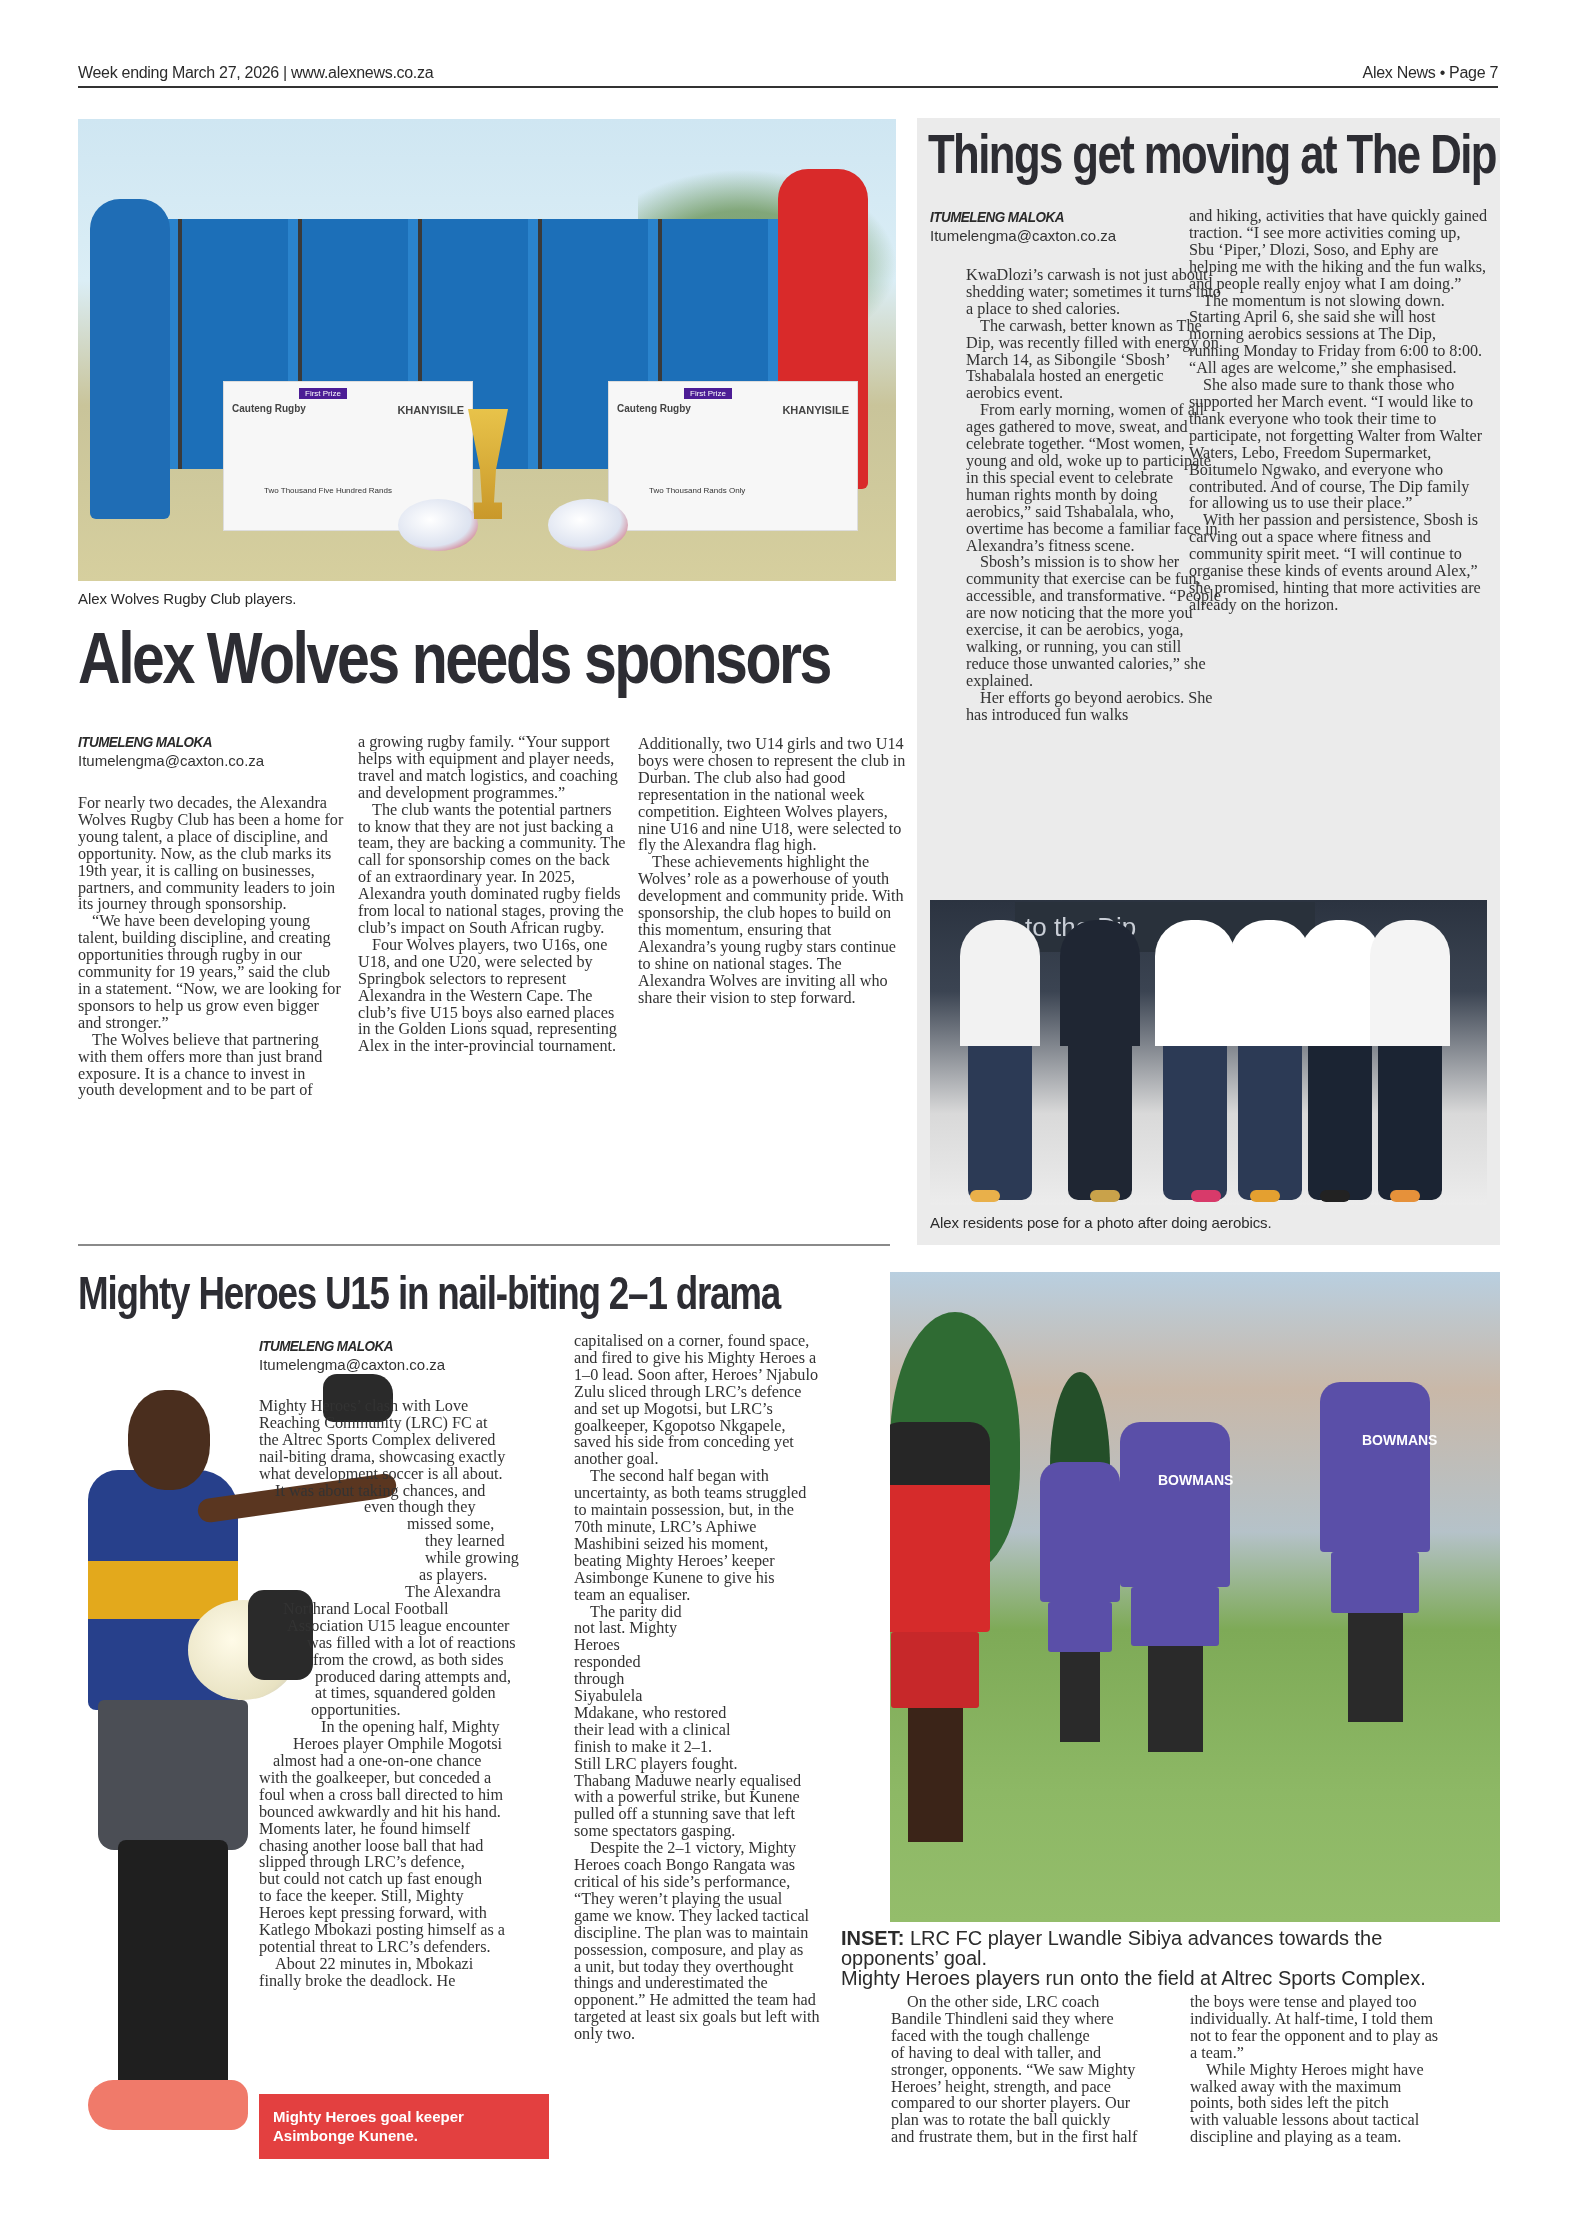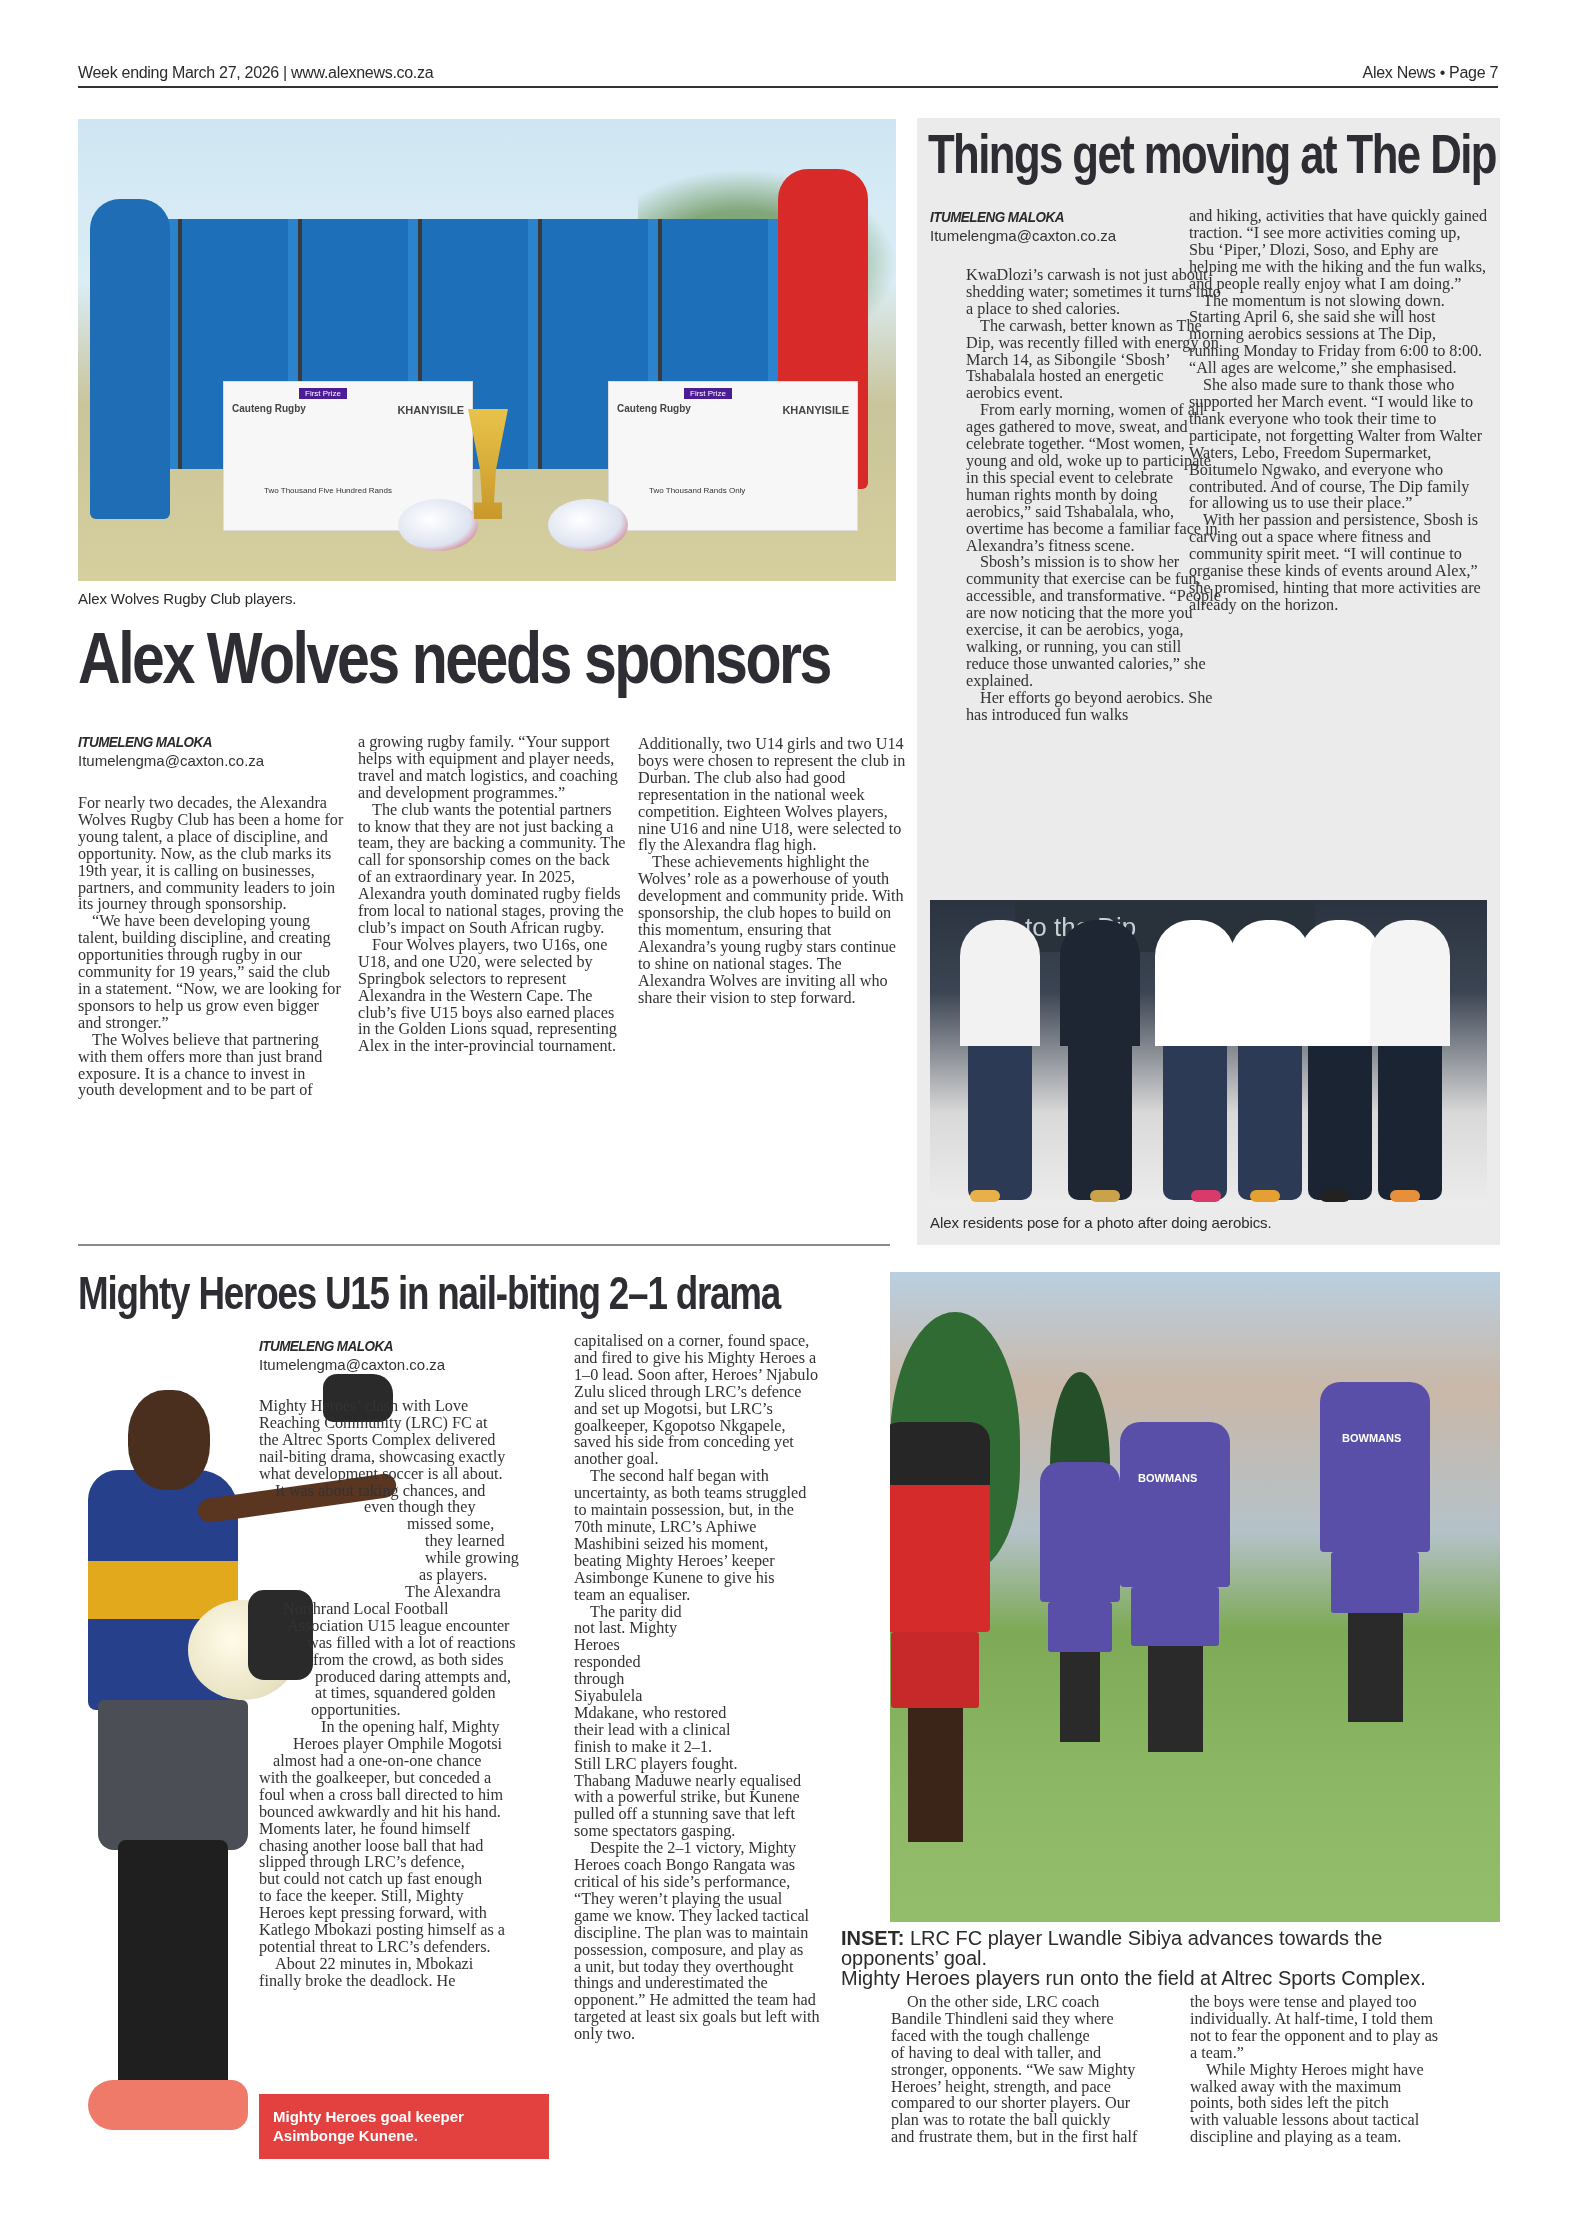--- a/index.html
+++ b/index.html
@@ -69,21 +69,21 @@
   .divider { position:absolute; left:78px; top:1244px; width:812px; height:2px; background:#8a8a8a; }
 
   
   .soccer-photo { left:890px; top:1272px; width:610px; height:650px;
     background: linear-gradient(to bottom, #b9cfe0 0%, #c9b8a8 18%, #b5c2c9 40%, #7eaa57 55%, #8db865 80%, #94bd6b 100%); }
   .soccer-photo .tree { position:absolute; border-radius:50% 50% 40% 40%; background:#2f6b33; }
   .soccer-photo .player { position:absolute; }
   .soccer-photo .shirt { position:absolute; left:0; top:0; width:100%; height:50%; border-radius:20px 20px 4px 4px; }
   .soccer-photo .shorts { position:absolute; left:10%; top:50%; width:80%; height:18%; border-radius:3px; }
   .soccer-photo .legs { position:absolute; left:25%; top:68%; width:50%; height:32%; background:#2a2a2a; }
-  .soccer-photo .brand { position:absolute; font-family:"Liberation Sans",sans-serif; font-size:11px; font-weight:bold; color:#fff; }
+  .soccer-photo .brand { position:absolute; font-family:"Liberation Sans",sans-serif; font-size:14px; font-weight:bold; color:#fff;margin-left:20px; }
 
   
   .keeper { position:absolute; left:78px; top:1390px; width:215px; height:790px; }
   .keeper .head { position:absolute; left:50px; top:0; width:82px; height:100px; border-radius:45%; background:#4a2e1e; }
   .keeper .shirt { position:absolute; left:10px; top:80px; width:150px; height:240px; border-radius:30px 40px 8px 8px;
      background: linear-gradient(to bottom, #27408b 0 38%, #e3a91c 38% 62%, #27408b 62% 100%); }
   .keeper .arm { position:absolute; left:120px; top:110px; width:200px; height:24px; background:#5a3620; border-radius:12px; transform: rotate(-8deg); transform-origin:left center; }
   .keeper .glove-top { position:absolute; left:245px; top:-16px; width:70px; height:48px; background:#2a2a2a; border-radius:14px 20px 14px 10px; }
   .keeper .ball { position:absolute; left:110px; top:210px; width:110px; height:100px; border-radius:50%; background: radial-gradient(circle at 40% 40%, #fffbe8, #e8e2c2 70%, #bbb 100%); }
   .keeper .glove-low { position:absolute; left:170px; top:200px; width:65px; height:90px; background:#2a2a2a; border-radius:16px; }

